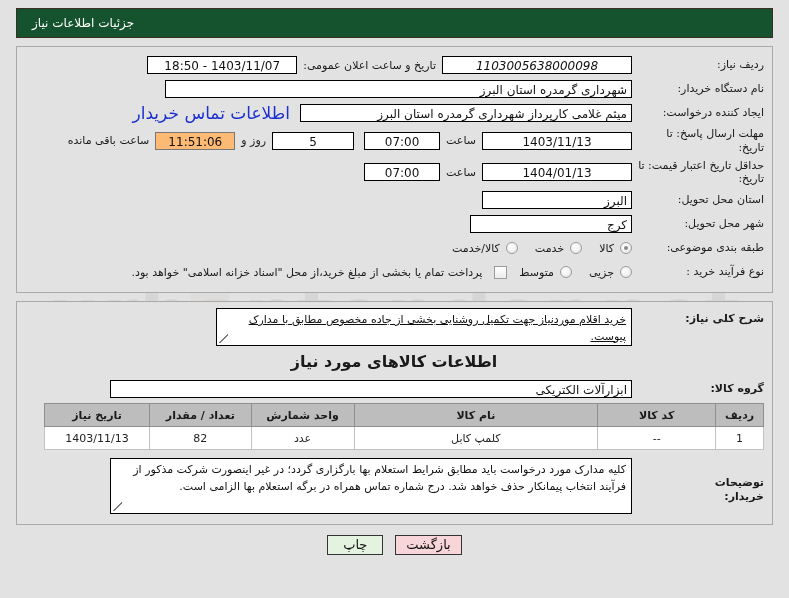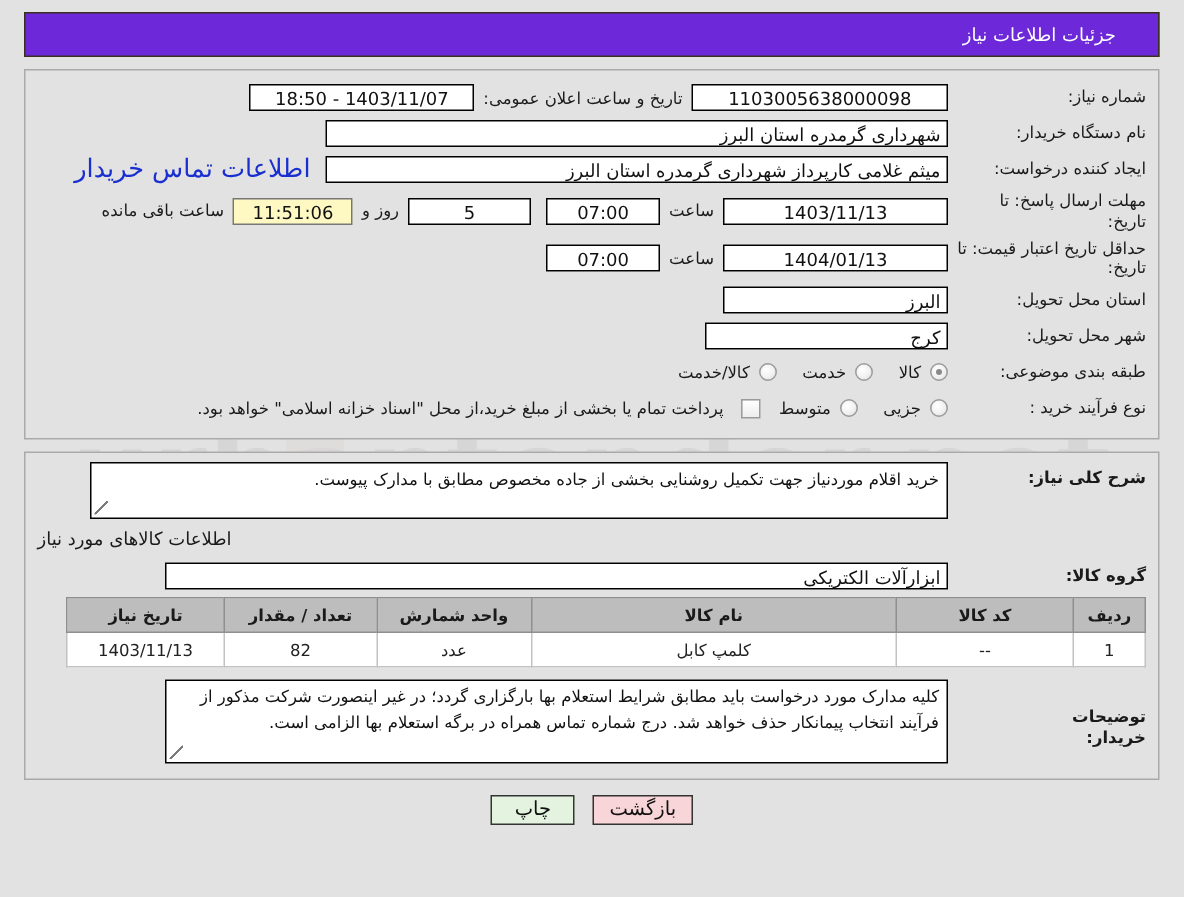--- a/index.html
+++ b/index.html
@@ -50,26 +50,26 @@
     clip-path: polygon(34% 0%, 66% 0%, 66% 62%, 100% 62%, 50% 100%, 0% 62%, 34% 62%);
     opacity: .55;
   }
 
   .page { position: relative; z-index: 2; }
 
   
   .title-bar {
     margin: 8px 16px 0 16px;
     height: 30px;
-    background: #6d28d9;
+    background: #14532d;
     border: 1px solid #3b2f22;
     display: flex;
     align-items: center;
-    justify-content: flex-start;
-    padding: 0 28px;
+    justify-content: flex-end;
+    padding: 0 15px;
     box-sizing: border-box;
   }
   .title-bar .title-text {
     color: #ffffff;
     font-size: 12px;
   }
 
   
   .panel {
     margin: 8px 16px 0 16px;
@@ -108,28 +108,28 @@
     box-sizing: border-box;
     padding: 0 4px;
     font-size: 12px;
     text-align: center;
     color: #111;
     overflow: hidden;
     white-space: nowrap;
   }
   .fld.rt { text-align: right; }
   .fld.timer {
-    background: #fef9c3;
+    background: #fdba74;
     border: 1px solid #777;
     text-align: center;
   }
 
-  .w-needno  { width: 171px; }
-  .w-org     { width: 415px; }
-  .w-creator { width: 415px; }
+  .w-needno  { width: 190px; font-style: italic; }
+  .w-org     { width: 467px; }
+  .w-creator { width: 332px; }
   .w-date    { width: 150px; }
   .w-time    { width: 76px; }
   .w-days    { width: 82px; }
   .w-timer   { width: 80px; }
   .w-prov    { width: 150px; }
   .w-city    { width: 162px; }
   .w-group   { width: 522px; }
 
   .inline-txt {
     font-size: 11px;
@@ -192,27 +192,27 @@
     overflow: hidden;
   }
   .ta::after {
     content: "";
     position: absolute;
     left: 2px; bottom: 2px;
     width: 9px; height: 9px;
     background:
       linear-gradient(135deg, transparent 45%, #7b7b7b 45%, #7b7b7b 56%, transparent 56%);
   }
-  .ta-desc  { width: 572px; height: 38px; }
+  .ta-desc  { width: 416px; height: 38px; text-decoration: underline; }
   .ta-notes { width: 522px; height: 56px; }
 
   .section-head {
-    font-weight: normal;
-    font-size: 12px;
-    text-align: left;
+    font-weight: bold;
+    font-size: 16px;
+    text-align: center;
     margin: 6px 0 8px 0;
     padding-right: 1px;
   }
 
   
   .tbl-wrap { margin: 4px 0 8px 0; display: flex; justify-content: flex-start; }
   table.items {
     border-collapse: collapse;
     width: 720px;
     background: #ffffff;
@@ -275,21 +275,21 @@
 
 <div class="page">
 
   <div class="title-bar">
     <span class="title-text">جزئیات اطلاعات نیاز</span>
   </div>
 
   <div class="panel p1">
 
     <div class="row">
-      <span class="lbl">شماره نیاز:</span>
+      <span class="lbl">ردیف نیاز:</span>
       <div class="fld w-needno">1103005638000098</div>
       <span class="inline-txt">تاریخ و ساعت اعلان عمومی:</span>
       <div class="fld w-date">1403/11/07 - 18:50</div>
     </div>
 
     <div class="row">
       <span class="lbl">نام دستگاه خریدار:</span>
       <div class="fld rt w-org">شهرداری گرمدره استان البرز</div>
     </div>
 

